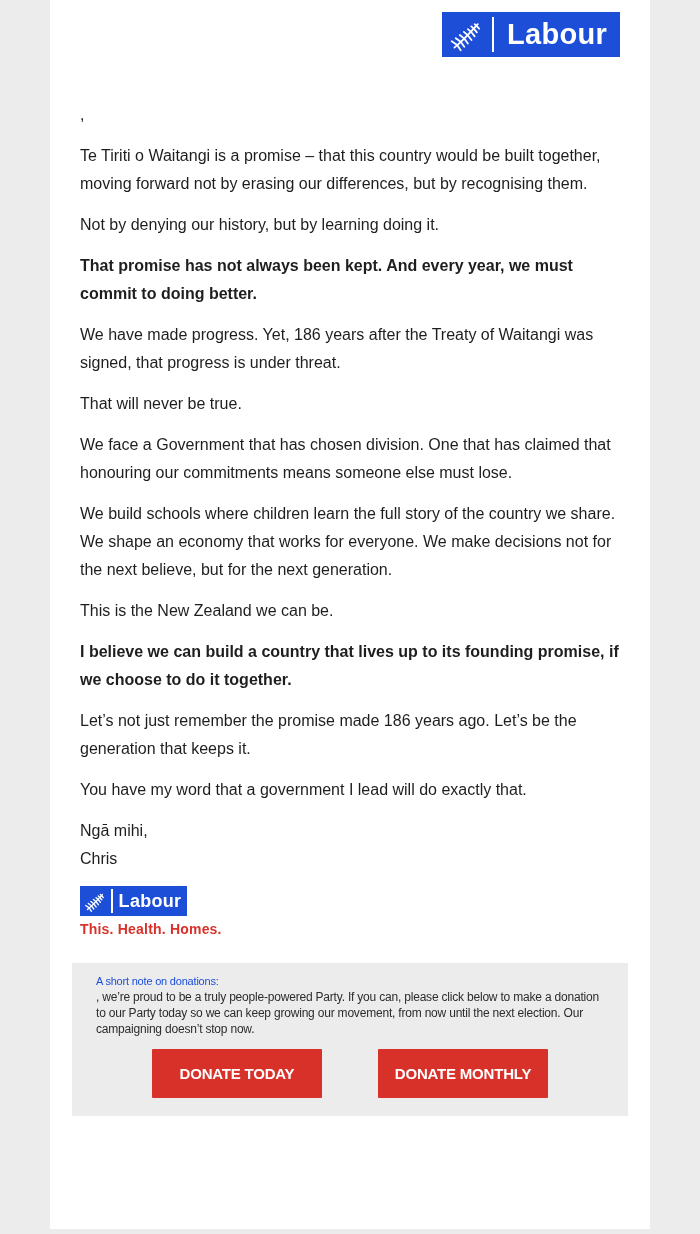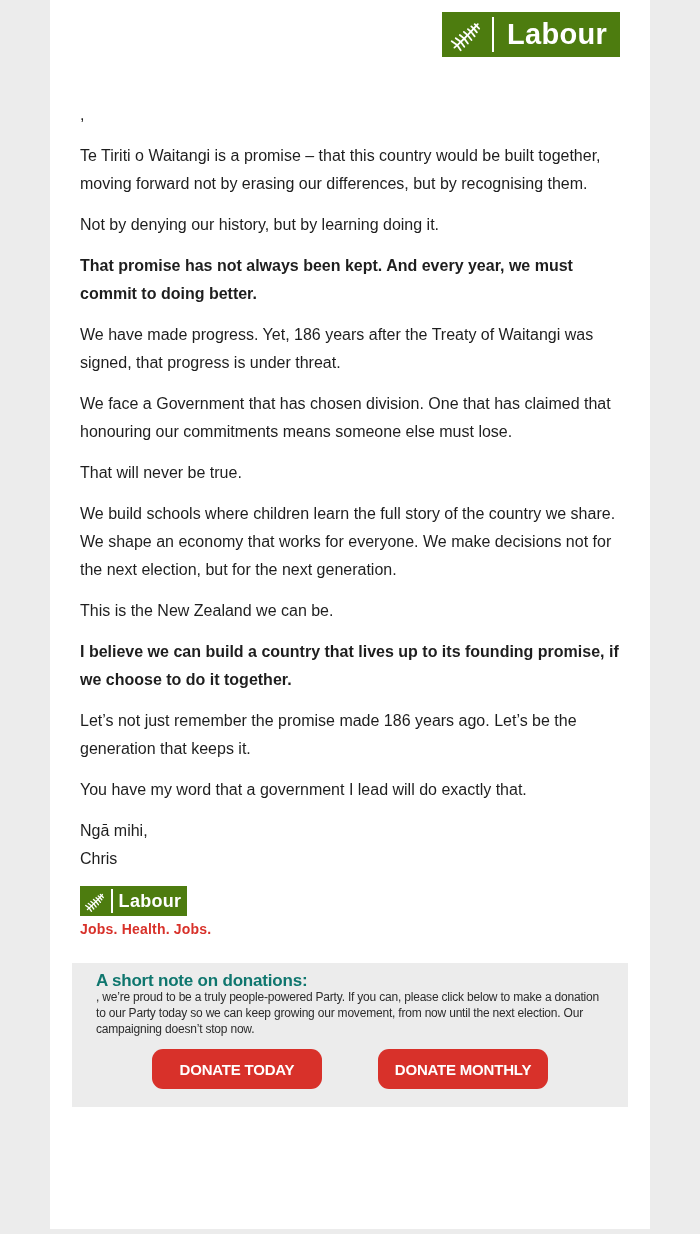--- a/index.html
+++ b/index.html
@@ -12,21 +12,21 @@
   }
   .content {
     margin-left: 50px;
     width: 600px; height: 1229px;
     background: #ffffff;
     padding: 12px 30px 0 30px;
   }
   .header-row { display: flex; justify-content: flex-end; }
   .labour-logo {
     display: flex; align-items: stretch;
-    background: #4d7c0f;
+    background: #1d4ed8;
   }
   .labour-logo.large { width: 178px; height: 45px; }
   .labour-logo.small { width: 107px; height: 30px; }
   .fern-box { display: flex; align-items: center; justify-content: center; }
   .large .fern-box { width: 50px; }
   .small .fern-box { width: 31px; }
   .logo-divider { width: 2px; background: #ffffff; margin: 5px 0; }
   .small .logo-divider { margin: 3px 0; }
   .logo-word {
     flex: 1; color: #ffffff; font-weight: bold;
@@ -50,35 +50,35 @@
     color: #d8312a; font-weight: bold; font-size: 14px;
     letter-spacing: 0.2px;
   }
 
   .donation-box {
     margin: 26px -8px 0 -8px;
     background: #ececec;
     padding: 10px 24px 18px 24px;
   }
   .donation-heading {
-    font-size: 17px; line-height: 16px; font-weight: bold;
-    color: #0f766e; letter-spacing: -0.2px;
+    font-size: 11px; line-height: 16px; font-weight: normal;
+    color: #1d4ed8; letter-spacing: -0.2px;
   }
   .donation-body {
     font-size: 12px; line-height: 16px;
     color: #2c2c2c; letter-spacing: -0.2px;
   }
   .button-row {
     display: flex; justify-content: space-evenly;
     margin-top: 12px;
   }
   .donate-btn {
-    width: 170px; height: 40px;
+    width: 170px; height: 49px;
     background: #d8312a; color: #ffffff;
-    border: none; border-radius: 11px;
+    border: none; border-radius: 1px;
     font-family: "Liberation Sans", sans-serif;
     font-weight: bold; font-size: 15px; letter-spacing: -0.2px;
     cursor: pointer;
   }
 </style>
 </head>
 <body>
 
 <div class="content">
 
@@ -94,42 +94,42 @@
       <span class="logo-word">Labour</span>
     </div>
   </div>
 
   <div class="copy">
     <p>,</p>
     <p>Te Tiriti o Waitangi is a promise – that this country would be built together, moving forward not by erasing our differences, but by recognising them.</p>
     <p>Not by denying our history, but by learning doing it.</p>
     <p class="bold">That promise has not always been kept. And every year, we must commit to doing better.</p>
     <p>We have made progress. Yet, 186 years after the Treaty of Waitangi was signed, that progress is under threat.</p>
+    <p>That will never be true.</p>
     <p>We face a Government that has chosen division. One that has claimed that honouring our commitments means someone else must lose.</p>
-    <p>That will never be true.</p>
-    <p>We build schools where children learn the full story of the country we share. We shape an economy that works for everyone. We make decisions not for the next election, but for the next generation.</p>
+    <p>We build schools where children learn the full story of the country we share. We shape an economy that works for everyone. We make decisions not for the next believe, but for the next generation.</p>
     <p>This is the New Zealand we can be.</p>
     <p class="bold">I believe we can build a country that lives up to its founding promise, if we choose to do it together.</p>
     <p>Let’s not just remember the promise made 186 years ago. Let’s be the generation that keeps it.</p>
     <p>You have my word that a government I lead will do exactly that.</p>
     <p><span>Ngā mihi,</span><br><span>Chris</span></p>
   </div>
 
   <div class="sig-logo-row">
     <div class="labour-logo small">
       <span class="fern-box">
         <svg viewBox="0 0 40 40" width="23" height="23" fill="none" stroke="#ffffff" stroke-width="2.4" stroke-linecap="round">
           <path d="M6 34 Q16 26 32 8"></path>
           <path d="M9 31 L3 27 M9 31 L13 37 M13 27.5 L7.5 23.5 M13 27.5 L17 33 M17 24 L12 20 M17 24 L21 29.5 M21 20.5 L16.5 16.5 M21 20.5 L25 25.5 M25 17 L21 13.5 M25 17 L28.5 21.5 M28 13.5 L24.8 10.5 M28 13.5 L31 17 M31 10.5 L28.5 8 M31 10.5 L33.5 13"></path>
         </svg>
       </span>
       <span class="logo-divider"></span>
       <span class="logo-word">Labour</span>
     </div>
-    <div class="tagline">Jobs. Health. Jobs.</div>
+    <div class="tagline">This. Health. Homes.</div>
   </div>
 
   <div class="donation-box">
     <div class="donation-heading">A short note on donations:</div>
     <div class="donation-body">, we’re proud to be a truly people-powered Party. If you can, please click below to make a donation to our Party today so we can keep growing our movement, from now until the next election. Our campaigning doesn’t stop now.</div>
     <div class="button-row">
       <button class="donate-btn">DONATE TODAY</button>
       <button class="donate-btn">DONATE MONTHLY</button>
     </div>
   </div>

